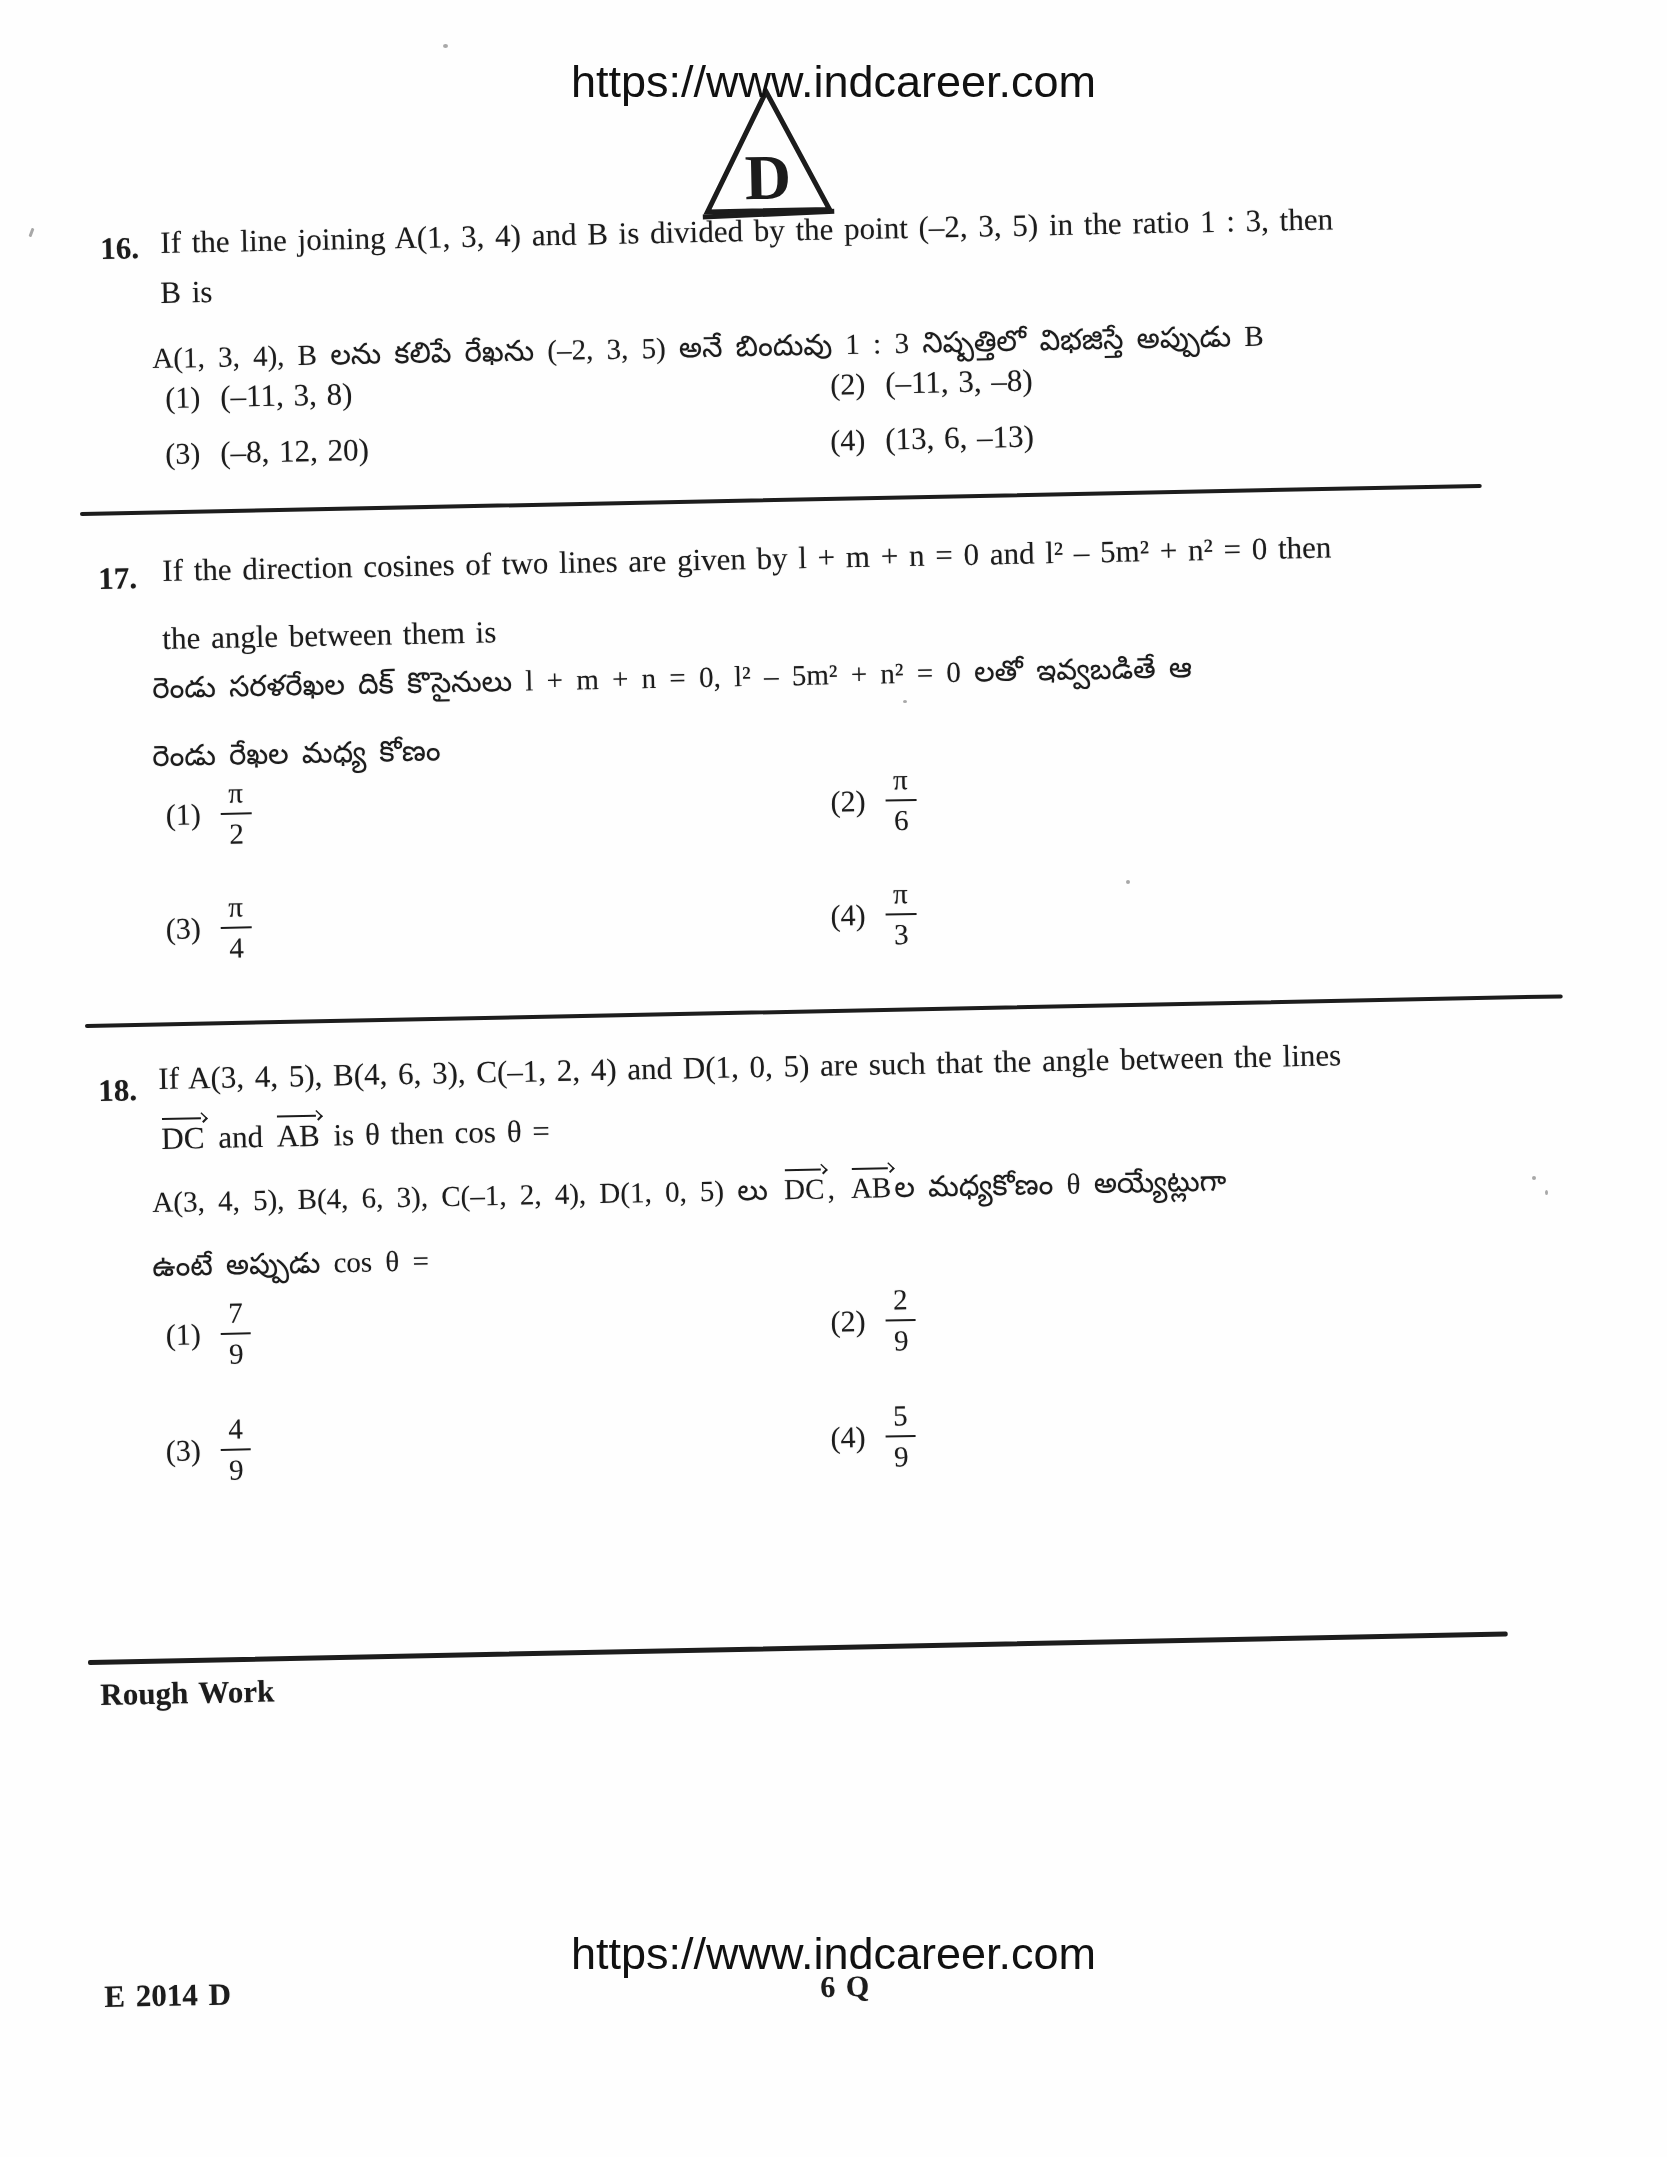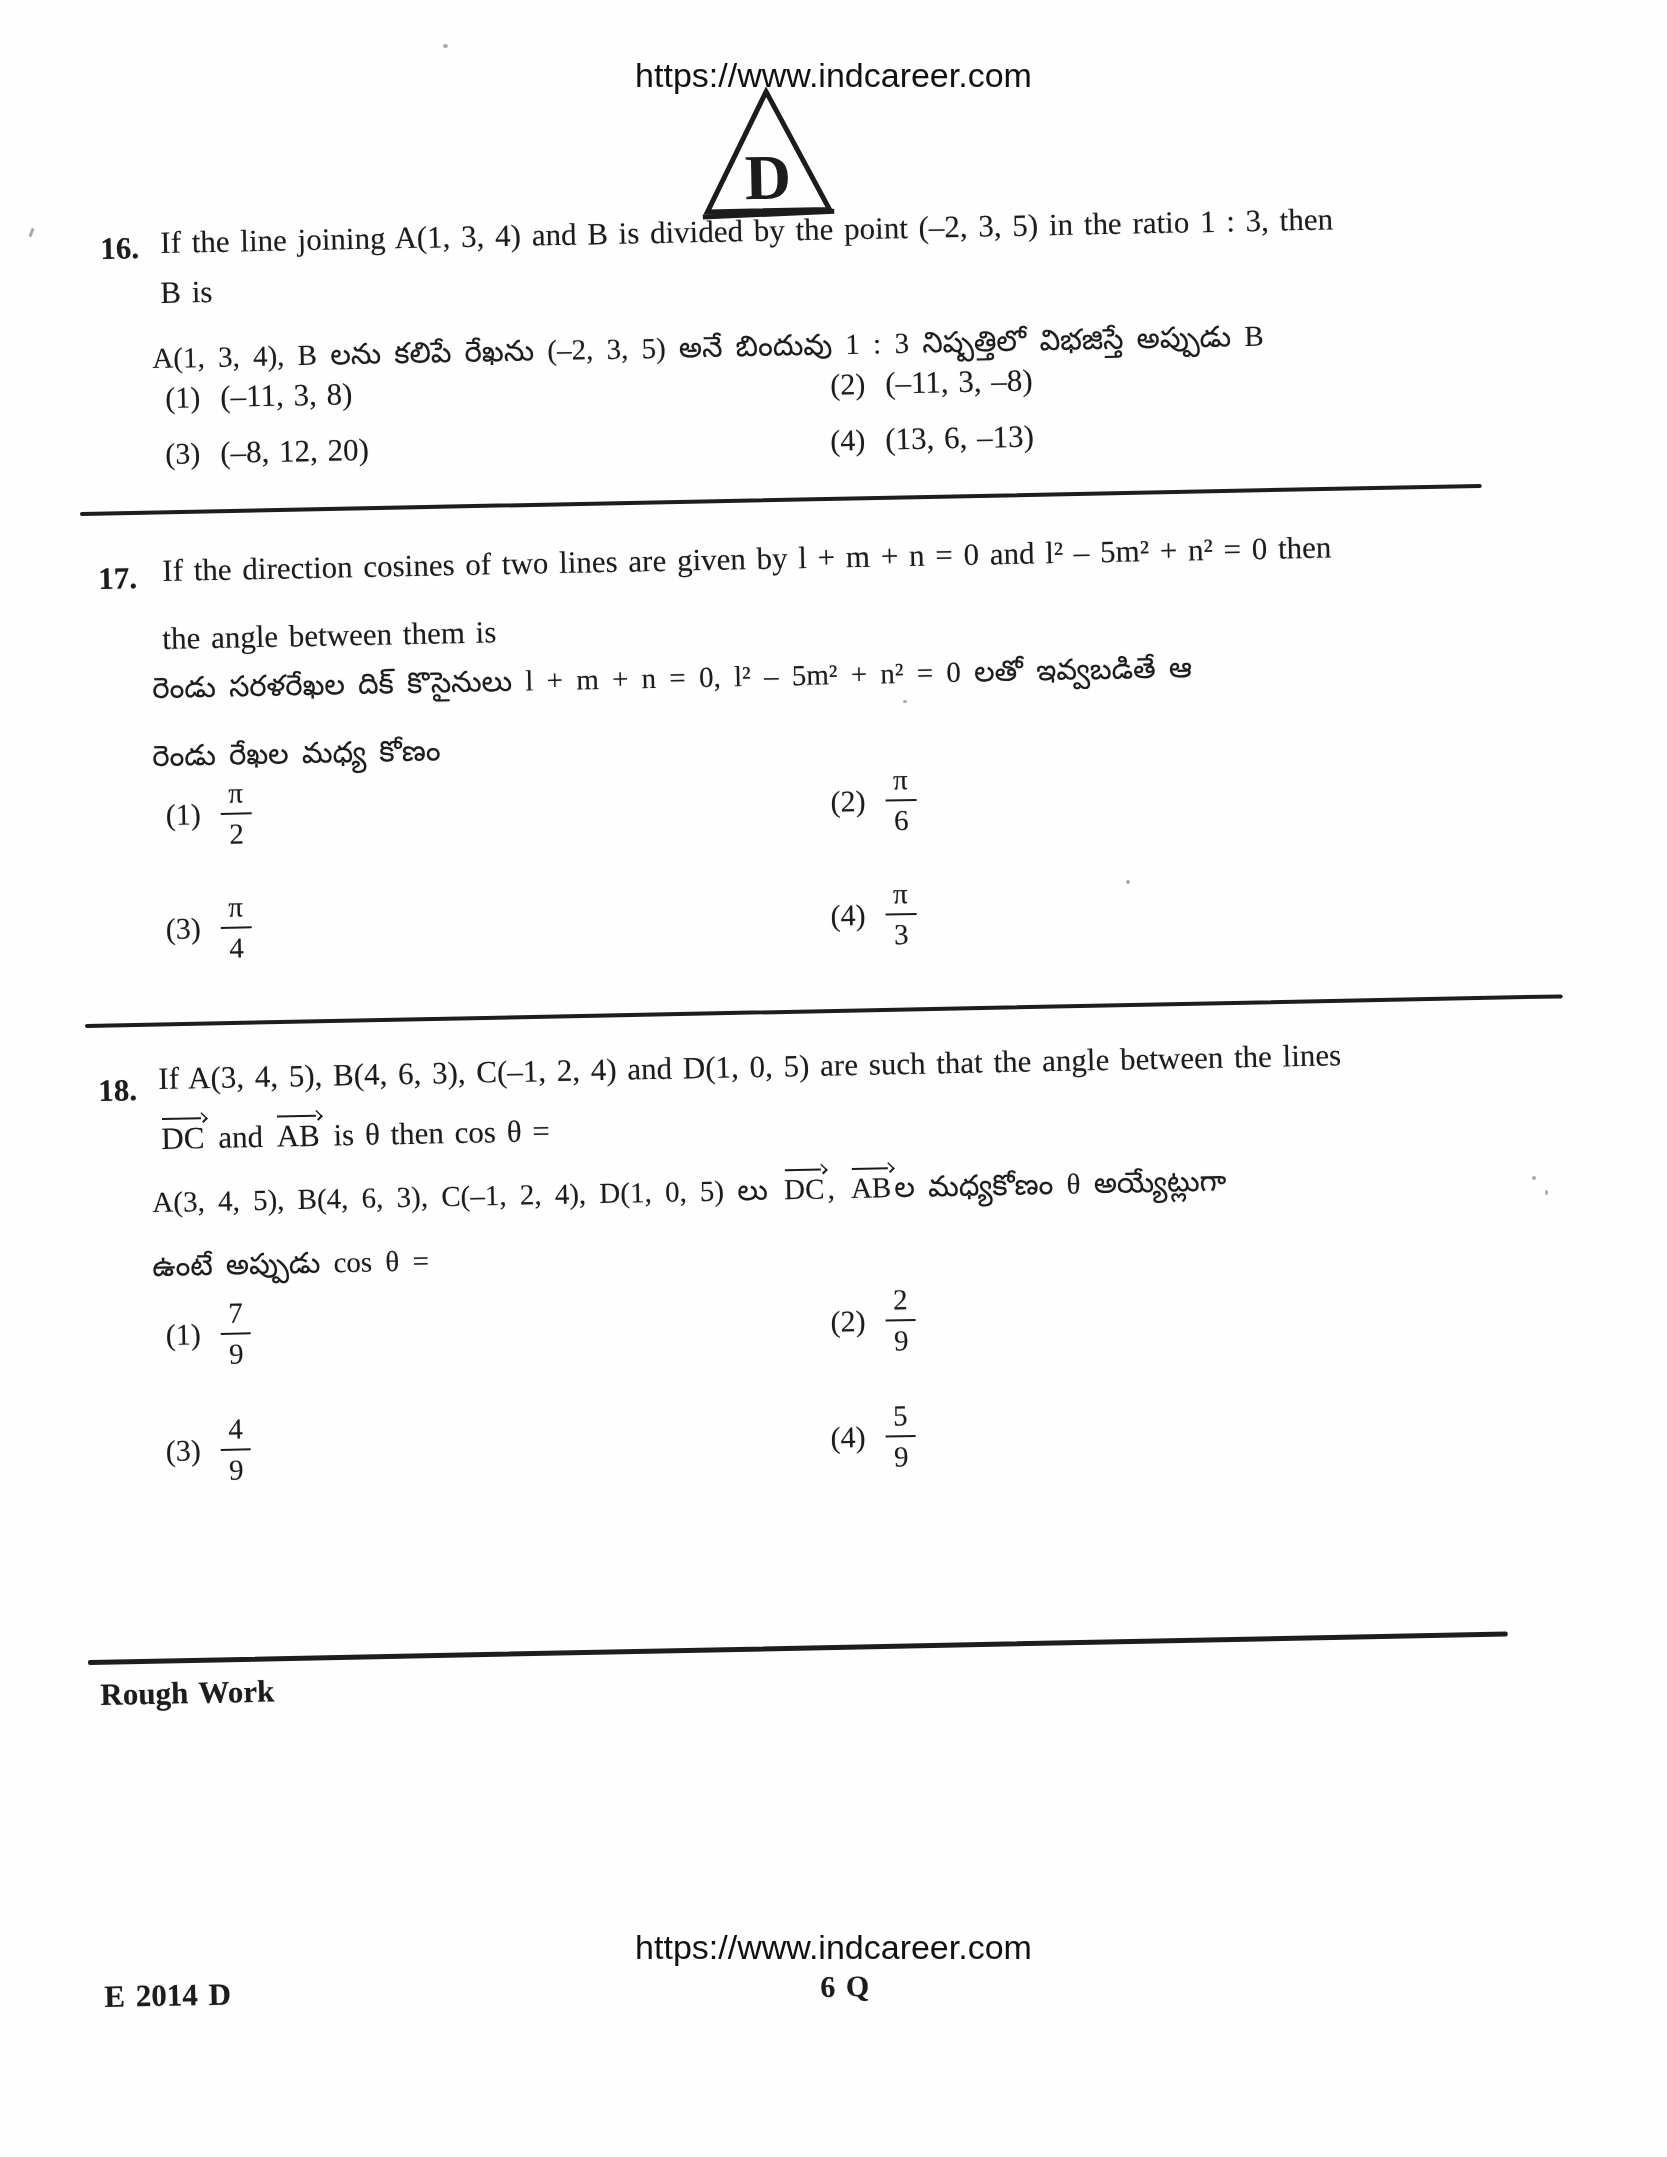--- a/index.html
+++ b/index.html
@@ -7,21 +7,21 @@
     position:relative;width:1667px;height:2157px;background:#fefefe;
     overflow:hidden;font-family:"Liberation Serif",serif;color:#1c1c1c;
   }
   .line{position:absolute;white-space:nowrap;line-height:1.25;
         text-shadow:0 0 1px rgba(25,25,25,.35);}
   .tilt{transform:rotate(-1.15deg);transform-origin:0 0;}
   .en{font-size:31px;word-spacing:3px;}
   .te{font-size:29px;word-spacing:6px;}
   .qnum{font-size:31px;font-weight:700;}
   .watermark{position:absolute;left:0;right:0;text-align:center;
-             font-family:"Liberation Sans",sans-serif;font-size:34px;
+             font-family:"Liberation Sans",sans-serif;font-size:45px;
              color:#111;text-shadow:none;}
   
   .logo{position:absolute;left:700px;top:88px;width:132px;height:136px;}
   .logo svg{position:absolute;left:0;top:0;}
   .logo-letter{position:absolute;left:50%;top:44%;transform:translate(-50%,-8%);
                font-size:64px;font-weight:700;font-family:"Liberation Serif",serif;}
   
   .divider{position:absolute;background:#1d1d1d;height:4px;border-radius:2px;
            transform:rotate(-1.15deg);transform-origin:0 50%;}
   

